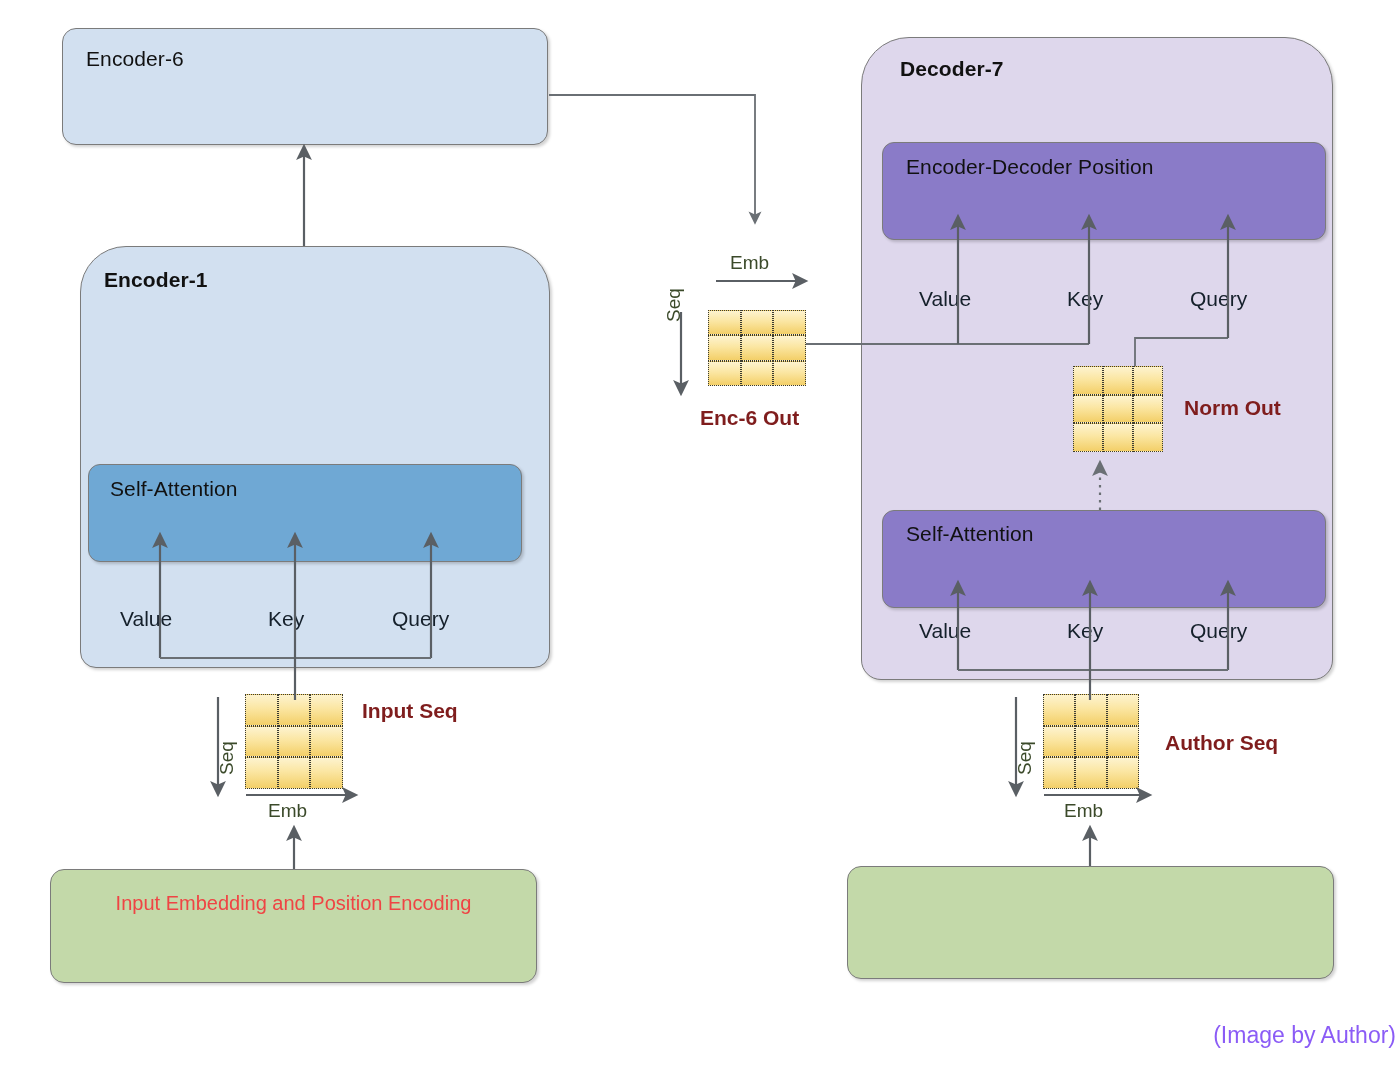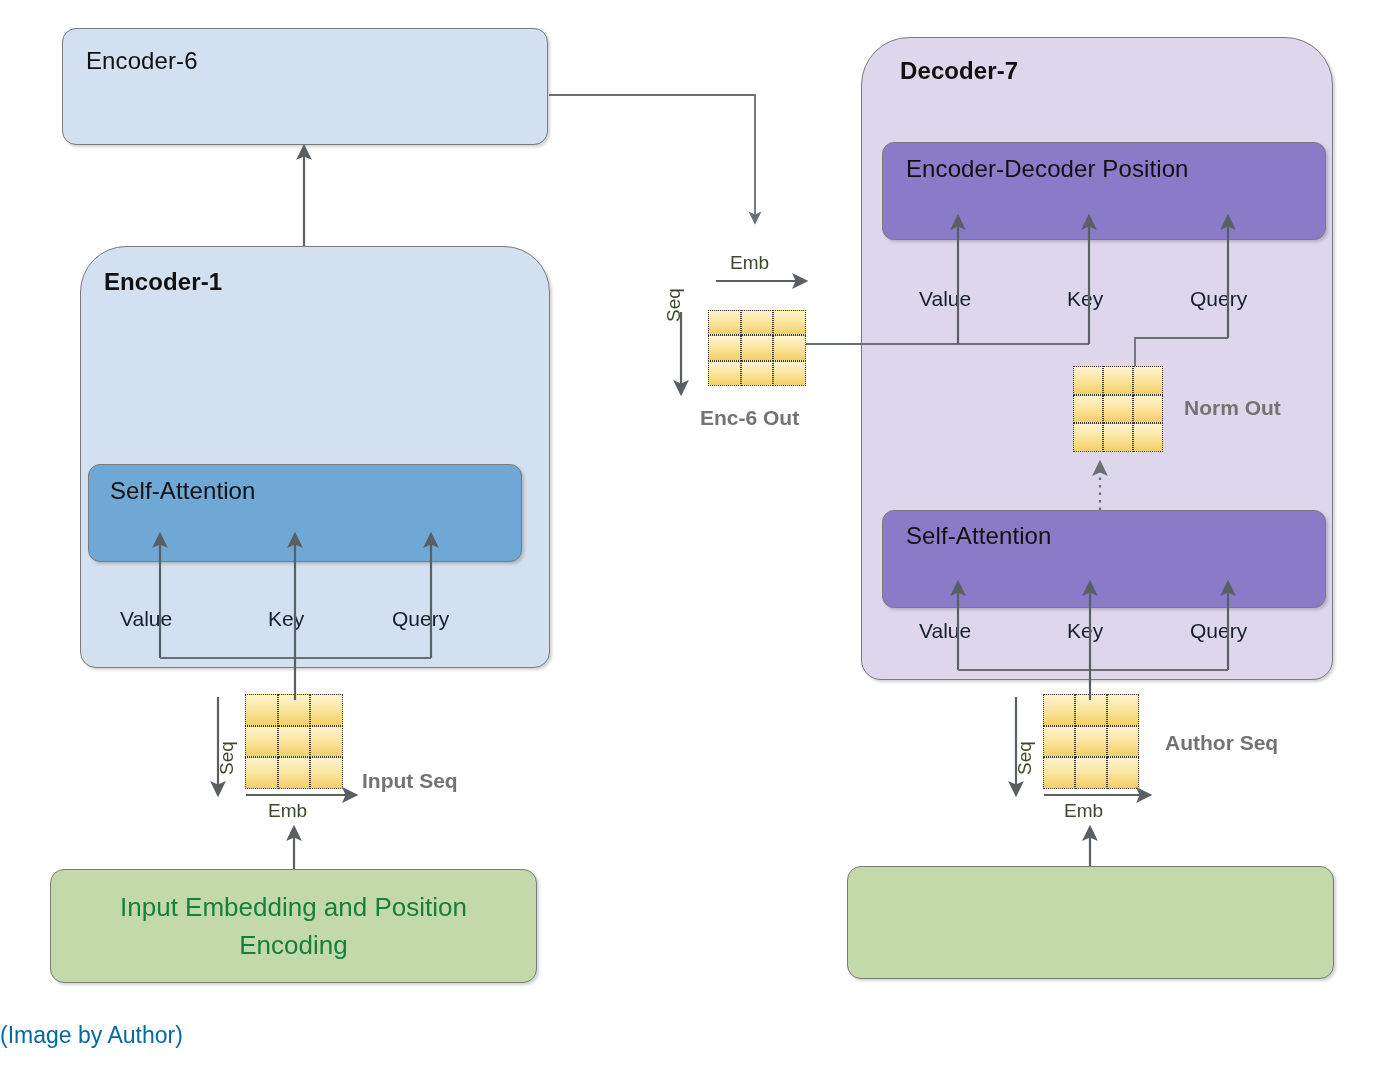--- a/index.html
+++ b/index.html
@@ -16,56 +16,56 @@
   }
   
   .box{
     position:absolute;
     box-sizing:border-box;
     border:1.5px solid #7b7b7b;
     box-shadow:2px 2px 3px rgba(0,0,0,0.18);
   }
   .box-label{
     position:absolute;
-    font-size:24px;
+    font-size:21px;
     color:#111111;
     letter-spacing:0.1px;
     white-space:nowrap;
   }
   .enc-outer{background:#d2e0f0;}
   .enc-attn{background:#6fa8d4;}
   .dec-outer{background:#ded7ec;}
   .dec-attn{background:#8a7bc8;}
   .embed-box{background:#c3d9a9;}
 
   .center-label{
     position:absolute;
     left:0;right:0;
     text-align:center;
-    font-size:26px;
-    color:#15803d;
+    font-size:20px;
+    color:#ef4444;
     line-height:1.45;
   }
 
   
   .matrix{
     position:absolute;
     display:grid;
     box-sizing:border-box;
   }
   .mcell{
     box-sizing:border-box;
     border:1.6px dotted #3a3a30;
     background:linear-gradient(to bottom,#fdf3cf 0%,#fbe6a2 45%,#f3cf68 100%);
   }
   .mat-title{
     position:absolute;
     font-size:21px;
     font-weight:bold;
-    color:#737373;
+    color:#7f1d1d;
     white-space:nowrap;
   }
   .axis-lbl{
     position:absolute;
     font-size:19px;
     color:#3b4a2a;
     white-space:nowrap;
   }
   .axis-lbl.vert{
     transform:rotate(-90deg);
@@ -88,23 +88,23 @@
   .vkq{
     position:absolute;
     font-size:21px;
     color:#15202b;
     white-space:nowrap;
   }
 
   .caption{
     position:absolute;
     left:0;right:0;
-    text-align:left;
+    text-align:right;
     font-size:23px;
-    color:#0369a1;
+    color:#8b5cf6;
   }
 </style>
 </head>
 <body>
 
 <div id="stage">
 
   <div class="box enc-outer" style="left:62px;top:28px;width:486px;height:117px;border-radius:14px;"></div>
   <div class="box-label" style="left:86px;top:47px;">Encoder-6</div>
 
@@ -122,21 +122,21 @@
       <div class="mcell"></div>
       <div class="mcell"></div>
       <div class="mcell"></div>
       <div class="mcell"></div>
       <div class="mcell"></div>
       <div class="mcell"></div>
       <div class="mcell"></div>
       <div class="mcell"></div>
       <div class="mcell"></div>
     </div>
-  <div class="mat-title" style="left:362px;top:769px;text-align:right;">Input Seq</div>
+  <div class="mat-title" style="left:362px;top:699px;text-align:right;">Input Seq</div>
   <div class="axis-lbl vert" style="left:216px;top:775px;">Seq</div>
   <div class="axis-lbl" style="left:268px;top:800px;">Emb</div>
 
   <div class="box embed-box" style="left:50px;top:869px;width:487px;height:114px;border-radius:14px;"></div>
   <div class="center-label" style="top:889px;left:72px;width:443px;">Input Embedding and Position Encoding</div>
 
   <div class="matrix" id="enc6-out-matrix" style="left:708px;top:310px;width:98px;height:76px;grid-template-columns:repeat(3,1fr);grid-template-rows:repeat(3,1fr);">
       <div class="mcell"></div>
       <div class="mcell"></div>
       <div class="mcell"></div>

